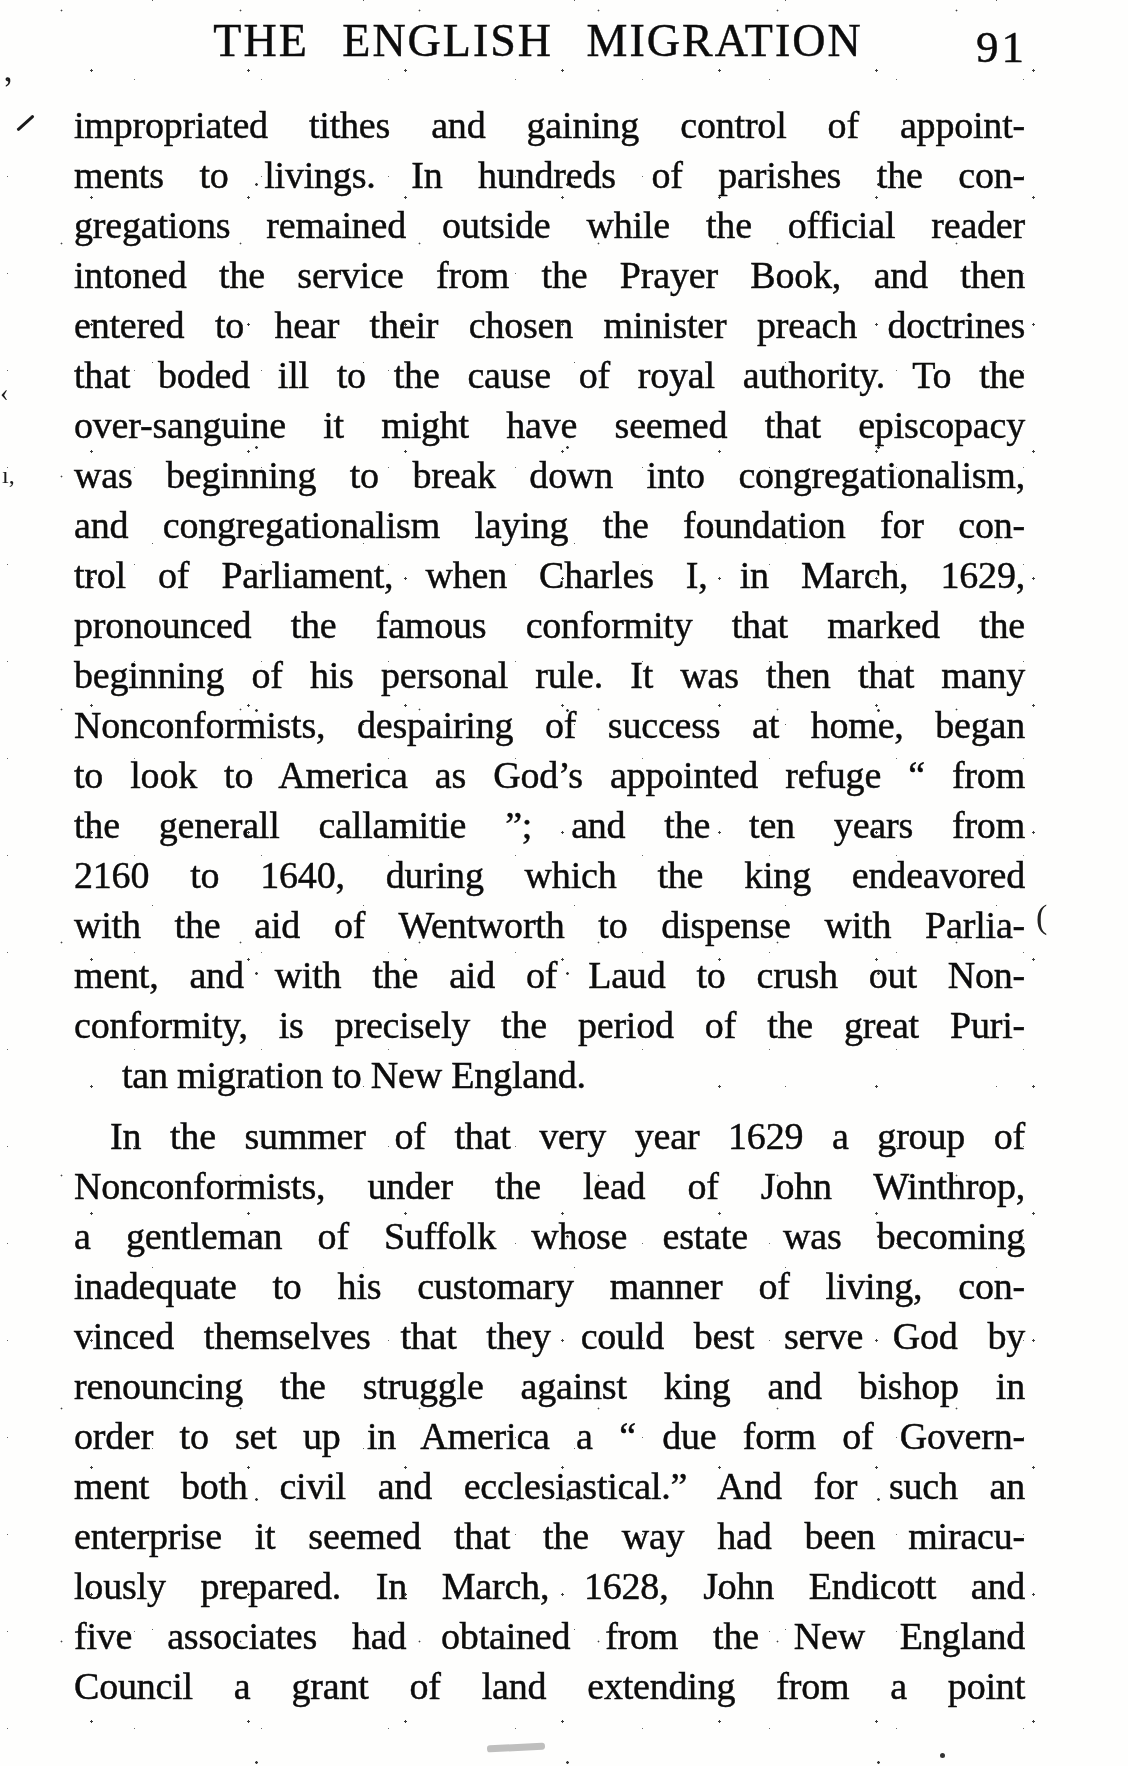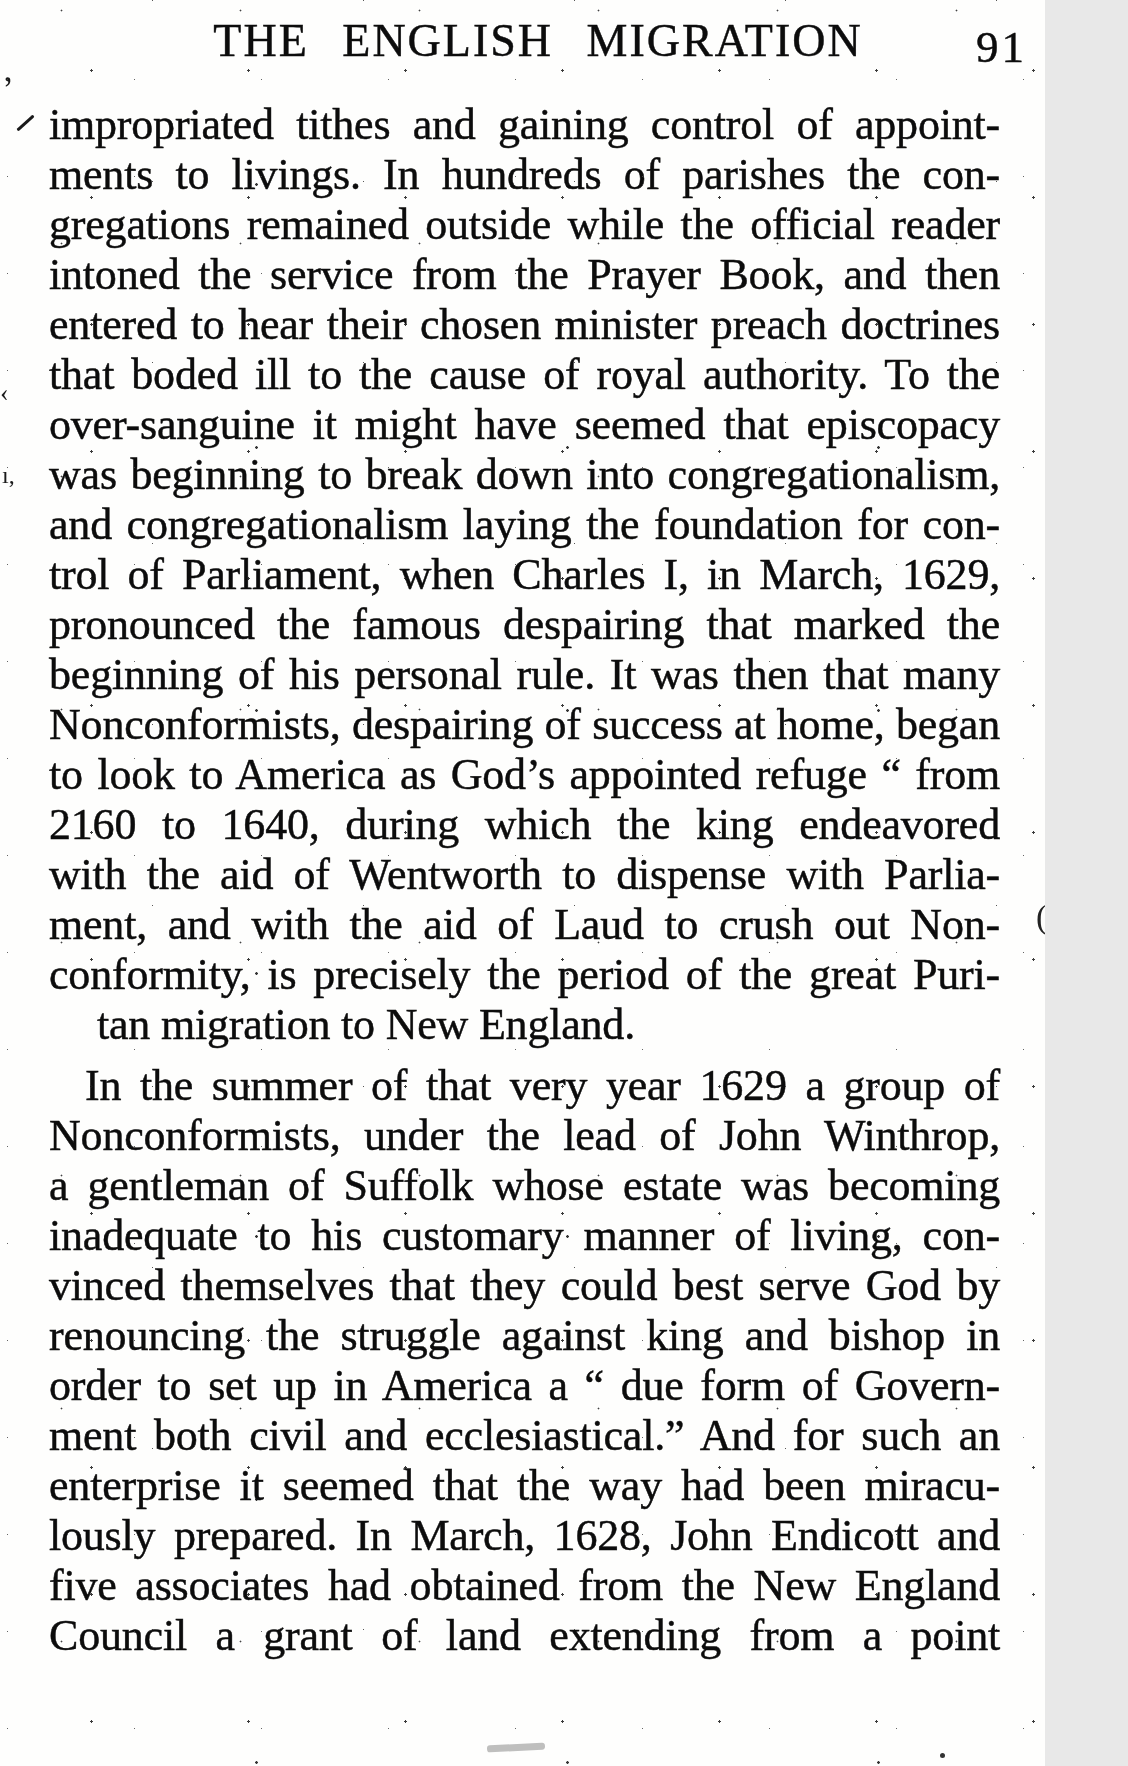--- a/index.html
+++ b/index.html
@@ -2,21 +2,21 @@
 <html><head>
 <meta charset="utf-8">
 <style>
   html, body {
     margin: 0;
     padding: 0;
     background: #e8e8e8;
   }
   .page {
     position: relative;
-    width: 1045px;
+    width: 1128px;
     height: 1766px;
     background: #fefefd;
     overflow: hidden;
     color: #0c0c0c;
     font-family: "Liberation Serif", "DejaVu Serif", serif;
     -webkit-text-stroke: 0.45px currentColor;
   }
   
   .noise {
     position: absolute;
@@ -51,24 +51,24 @@
   }
   .head-folio {
     position: absolute;
     left: 976px;
     top: 7px;
     font-size: 45px;
     letter-spacing: 3px;
   }
   .textblock {
     position: absolute;
-    left: 49px;
+    left: 74px;
     top: 100px;
     width: 951px;
-    font-size: 44px;
+    font-size: 38px;
     line-height: 50px;
     letter-spacing: -0.2px;
   }
   .line {
     text-align: justify;
     text-align-last: justify;
   }
   .line.pend {
     text-align-last: left;
     margin-left: 48px;
@@ -107,24 +107,25 @@
       <div class="line">impropriated tithes and gaining control of appoint-</div>
       <div class="line">ments to livings. In hundreds of parishes the con-</div>
       <div class="line">gregations remained outside while the official reader</div>
       <div class="line">intoned the service from the Prayer Book, and then</div>
       <div class="line">entered to hear their chosen minister preach doctrines</div>
       <div class="line">that boded ill to the cause of royal authority. To the</div>
       <div class="line">over-sanguine it might have seemed that episcopacy</div>
       <div class="line">was beginning to break down into congregationalism,</div>
       <div class="line">and congregationalism laying the foundation for con-</div>
       <div class="line">trol of Parliament, when Charles I, in March, 1629,</div>
-      <div class="line">pronounced the famous despairing that marked the</div>
+      <div class="line">pronounced the famous conformity that marked the</div>
       <div class="line">beginning of his personal rule. It was then that many</div>
       <div class="line">Nonconformists, despairing of success at home, began</div>
       <div class="line">to look to America as God’s appointed refuge “ from</div>
+      <div class="line">the generall callamitie ”; and the ten years from</div>
       <div class="line">2160 to 1640, during which the king endeavored</div>
       <div class="line">with the aid of Wentworth to dispense with Parlia-</div>
       <div class="line">ment, and with the aid of Laud to crush out Non-</div>
       <div class="line">conformity, is precisely the period of the great Puri-</div>
       <div class="line pend">tan migration to New England.</div>
     </div>
     <div>
       <div class="line indent">In the summer of that very year 1629 a group of</div>
       <div class="line">Nonconformists, under the lead of John Winthrop,</div>
       <div class="line">a gentleman of Suffolk whose estate was becoming</div>

